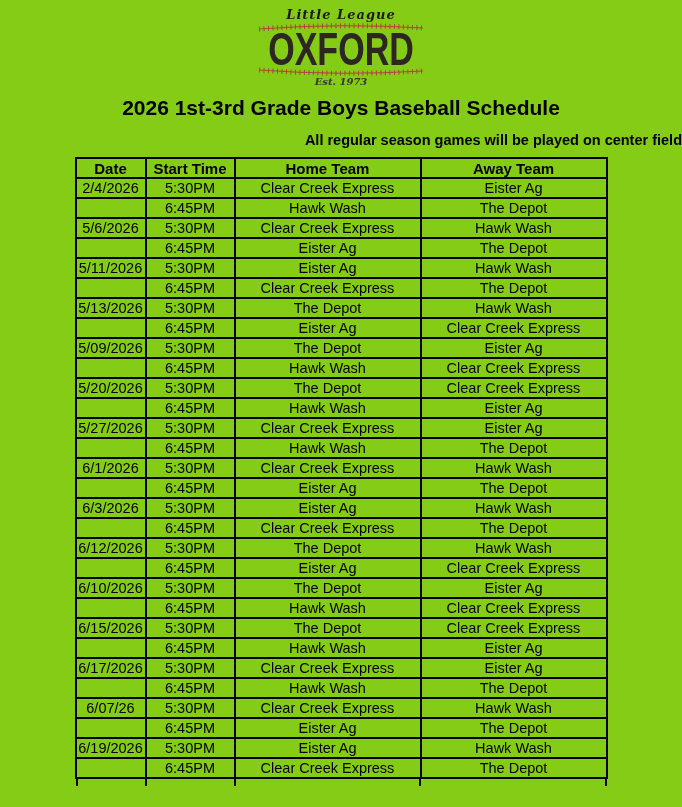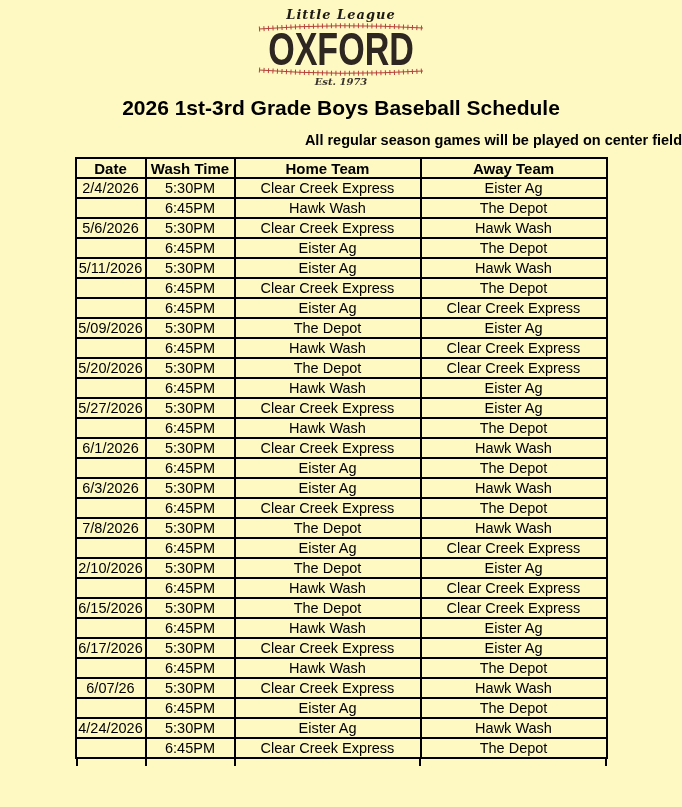--- a/index.html
+++ b/index.html
@@ -1,20 +1,20 @@
 <!DOCTYPE html>
 <html><head>
 <meta charset="utf-8">
 <style>
   html, body { margin: 0; padding: 0; background: #ffffff; }
   .page {
     position: relative;
     width: 682px;
     height: 807px;
-    background: #fef9c3;
+    background: #84cc16;
     font-family: "Liberation Sans", sans-serif;
     color: #000;
     overflow: hidden;
     box-sizing: border-box;
     padding-top: 8px;
   }
 
   
   .logo { width: 200px; margin: 0 auto; text-align: center; }
   .logo-script {
@@ -119,21 +119,21 @@
   <table class="schedule">
     <colgroup>
       <col style="width:70px">
       <col style="width:89px">
       <col style="width:186px">
       <col style="width:186px">
     </colgroup>
     <thead>
       <tr id="header-row">
           <th>Date</th>
-          <th>Wash Time</th>
+          <th>Start Time</th>
           <th>Home Team</th>
           <th>Away Team</th>
         </tr>
     </thead>
     <tbody id="body-rows">
         <tr>
           <td>2/4/2026</td>
           <td>5:30PM</td>
           <td>Clear Creek Express</td>
           <td>Eister Ag</td>
@@ -162,20 +162,26 @@
           <td>Eister Ag</td>
           <td>Hawk Wash</td>
         </tr>
         <tr>
           <td></td>
           <td>6:45PM</td>
           <td>Clear Creek Express</td>
           <td>The Depot</td>
         </tr>
         <tr>
+          <td>5/13/2026</td>
+          <td>5:30PM</td>
+          <td>The Depot</td>
+          <td>Hawk Wash</td>
+        </tr>
+        <tr>
           <td></td>
           <td>6:45PM</td>
           <td>Eister Ag</td>
           <td>Clear Creek Express</td>
         </tr>
         <tr>
           <td>5/09/2026</td>
           <td>5:30PM</td>
           <td>The Depot</td>
           <td>Eister Ag</td>
@@ -228,33 +234,33 @@
           <td>Eister Ag</td>
           <td>Hawk Wash</td>
         </tr>
         <tr>
           <td></td>
           <td>6:45PM</td>
           <td>Clear Creek Express</td>
           <td>The Depot</td>
         </tr>
         <tr>
-          <td>7/8/2026</td>
-          <td>5:30PM</td>
-          <td>The Depot</td>
-          <td>Hawk Wash</td>
-        </tr>
-        <tr>
-          <td></td>
-          <td>6:45PM</td>
-          <td>Eister Ag</td>
-          <td>Clear Creek Express</td>
-        </tr>
-        <tr>
-          <td>2/10/2026</td>
+          <td>6/12/2026</td>
+          <td>5:30PM</td>
+          <td>The Depot</td>
+          <td>Hawk Wash</td>
+        </tr>
+        <tr>
+          <td></td>
+          <td>6:45PM</td>
+          <td>Eister Ag</td>
+          <td>Clear Creek Express</td>
+        </tr>
+        <tr>
+          <td>6/10/2026</td>
           <td>5:30PM</td>
           <td>The Depot</td>
           <td>Eister Ag</td>
         </tr>
         <tr>
           <td></td>
           <td>6:45PM</td>
           <td>Hawk Wash</td>
           <td>Clear Creek Express</td>
         </tr>
@@ -288,21 +294,21 @@
           <td>Clear Creek Express</td>
           <td>Hawk Wash</td>
         </tr>
         <tr>
           <td></td>
           <td>6:45PM</td>
           <td>Eister Ag</td>
           <td>The Depot</td>
         </tr>
         <tr>
-          <td>4/24/2026</td>
+          <td>6/19/2026</td>
           <td>5:30PM</td>
           <td>Eister Ag</td>
           <td>Hawk Wash</td>
         </tr>
         <tr>
           <td></td>
           <td>6:45PM</td>
           <td>Clear Creek Express</td>
           <td>The Depot</td>
         </tr>

